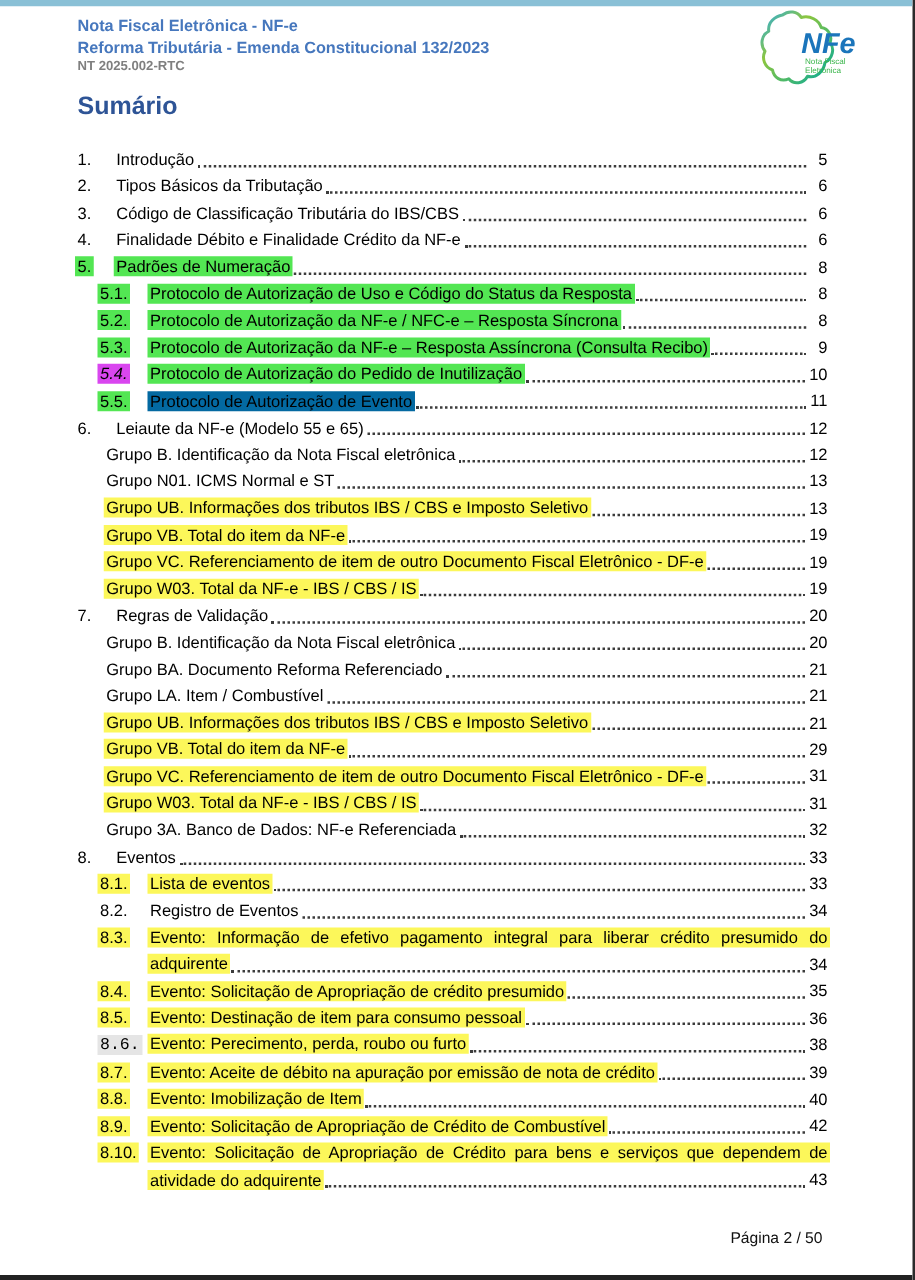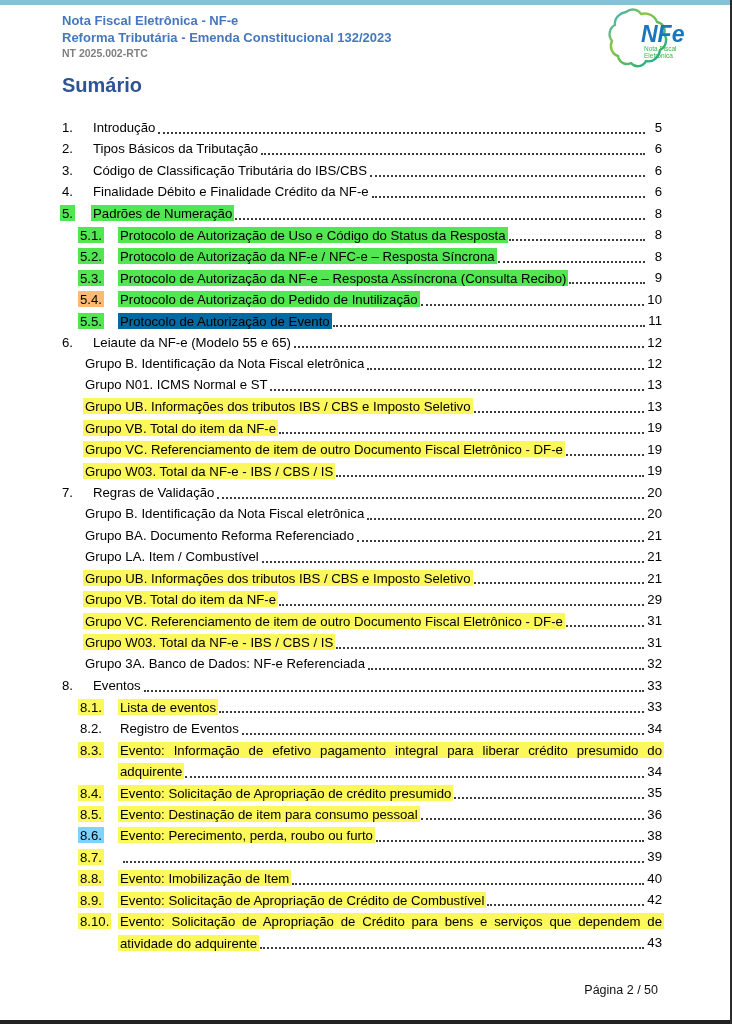--- a/index.html
+++ b/index.html
@@ -139,21 +139,21 @@
         <span class="num"><mark style="background: rgb(83, 230, 83);">5.3.</mark></span>
         <div class="body">
           <div class="line">
             <span class="label"><mark style="background: rgb(83, 230, 83);">Protocolo de Autorização da NF-e – Resposta Assíncrona (Consulta Recibo)</mark></span>
             <span class="leader"></span>
             <span class="page-num">9</span>
           </div>
         </div>
       </div>
       <div class="toc-item lvl2">
-        <span class="num"><mark style="background: #fdba74;">5.4.</mark></span>
+        <span class="num"><mark style="background: #d946ef; font-style: italic;">5.4.</mark></span>
         <div class="body">
           <div class="line">
             <span class="label"><mark style="background: rgb(83, 230, 83);">Protocolo de Autorização do Pedido de Inutilização</mark></span>
             <span class="leader"></span>
             <span class="page-num">10</span>
           </div>
         </div>
       </div>
       <div class="toc-item lvl2">
         <span class="num"><mark style="background: rgb(83, 230, 83);">5.5.</mark></span>
@@ -366,33 +366,34 @@
         <span class="num"><mark style="background: rgb(252, 247, 90);">8.5.</mark></span>
         <div class="body">
           <div class="line">
             <span class="label"><mark style="background: rgb(252, 247, 90);">Evento: Destinação de item para consumo pessoal</mark></span>
             <span class="leader"></span>
             <span class="page-num">36</span>
           </div>
         </div>
       </div>
       <div class="toc-item lvl2">
-        <span class="num"><mark style="background: #7dd3fc;">8.6.</mark></span>
+        <span class="num"><mark style="background: #e5e5e5; font-family: Liberation Mono, monospace;">8.6.</mark></span>
         <div class="body">
           <div class="line">
             <span class="label"><mark style="background: rgb(252, 247, 90);">Evento: Perecimento, perda, roubo ou furto</mark></span>
             <span class="leader"></span>
             <span class="page-num">38</span>
           </div>
         </div>
       </div>
       <div class="toc-item lvl2">
         <span class="num"><mark style="background: rgb(252, 247, 90);">8.7.</mark></span>
         <div class="body">
           <div class="line">
+            <span class="label"><mark style="background: rgb(252, 247, 90);">Evento: Aceite de débito na apuração por emissão de nota de crédito</mark></span>
             <span class="leader"></span>
             <span class="page-num">39</span>
           </div>
         </div>
       </div>
       <div class="toc-item lvl2">
         <span class="num"><mark style="background: rgb(252, 247, 90);">8.8.</mark></span>
         <div class="body">
           <div class="line">
             <span class="label"><mark style="background: rgb(252, 247, 90);">Evento: Imobilização de Item</mark></span>

